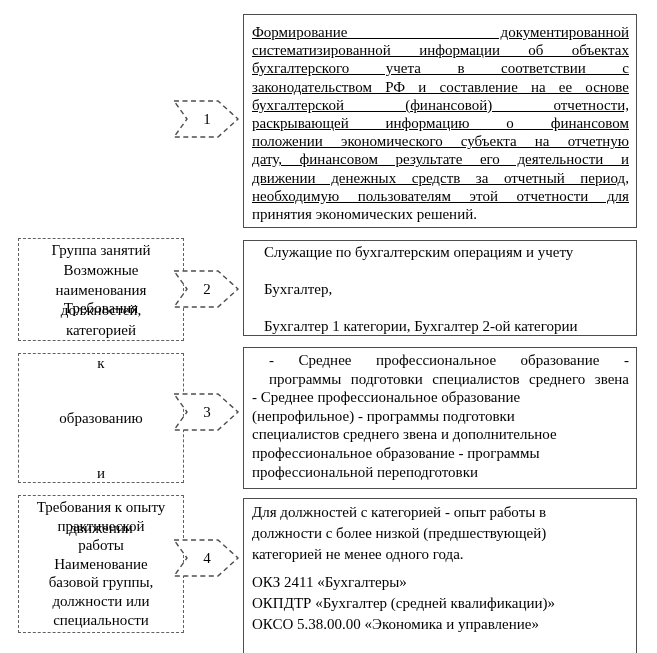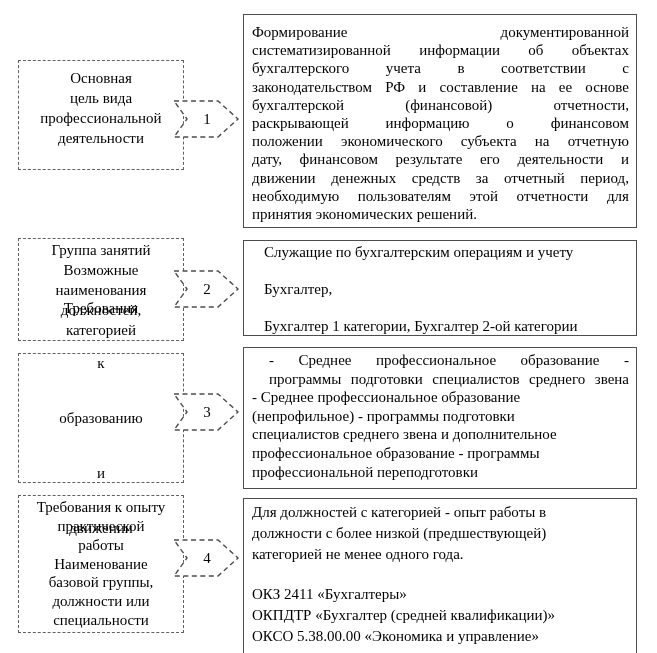--- a/index.html
+++ b/index.html
@@ -29,25 +29,25 @@
     left:243px;width:394px;
     border:1.5px solid #4d4d4d;
     box-sizing:border-box;
     font-size:15px;
     background:#fff;
   }
   .r1{top:14px;height:214px;line-height:18.2px;padding:8px 7px 0 8px;}
   .r2{top:240px;height:96px;line-height:18.6px;padding:2px 7px 0 20px;}
   .r3{top:347px;height:142px;line-height:18.6px;padding:3px 7px 0 8px;}
   .r4{top:498px;height:166px;line-height:21px;padding:3px 7px 0 8px;}
-  .r4 .p2{margin-top:19px;}
+  .r4 .p2{margin-top:7px;}
   .line{white-space:normal;}
   .line.blank{min-height:1em;}
   
-  .r1 .line:not(:last-child){text-align:justify;text-align-last:justify;}
+  .r1 .line:not(:last-child){text-align:justify;text-align-last:justify;text-decoration:underline;}
   .just-all .line{text-align:justify;text-align-last:justify;margin-left:17px;}
   
   .arrow{
     position:absolute;width:66px;height:38px;
   }
   .arrow svg{position:absolute;left:0;top:0;display:block;}
   .arrow .num{
     position:absolute;left:0;top:0;width:66px;height:38px;
     display:flex;align-items:center;justify-content:center;
     font-size:15px;line-height:1;padding-left:2px;box-sizing:border-box;
@@ -60,26 +60,20 @@
   #ar1{left:173px;top:100px;}
   #ar2{left:173px;top:270px;}
   #ar3{left:173px;top:393px;}
   #ar4{left:173px;top:539px;}
 </style>
 </head>
 <body>
 
 <div class="canvas">
 
-  <div class="lbox" id="lb1">
-      <div class="line">Основная</div>
-      <div class="line">цель вида</div>
-      <div class="line">профессиональной</div>
-      <div class="line">деятельности</div>
-    </div>
   <div class="lbox" id="lb2">
       <div class="line">Группа занятий</div>
       <div class="line">Возможные</div>
       <div class="line">наименования</div>
       <div class="line">должностей,</div>
       <div class="line">категорией</div>
     </div>
   <div class="lbox" id="lb3">
       <div class="line">Требования</div>
       <div class="line">к</div>

